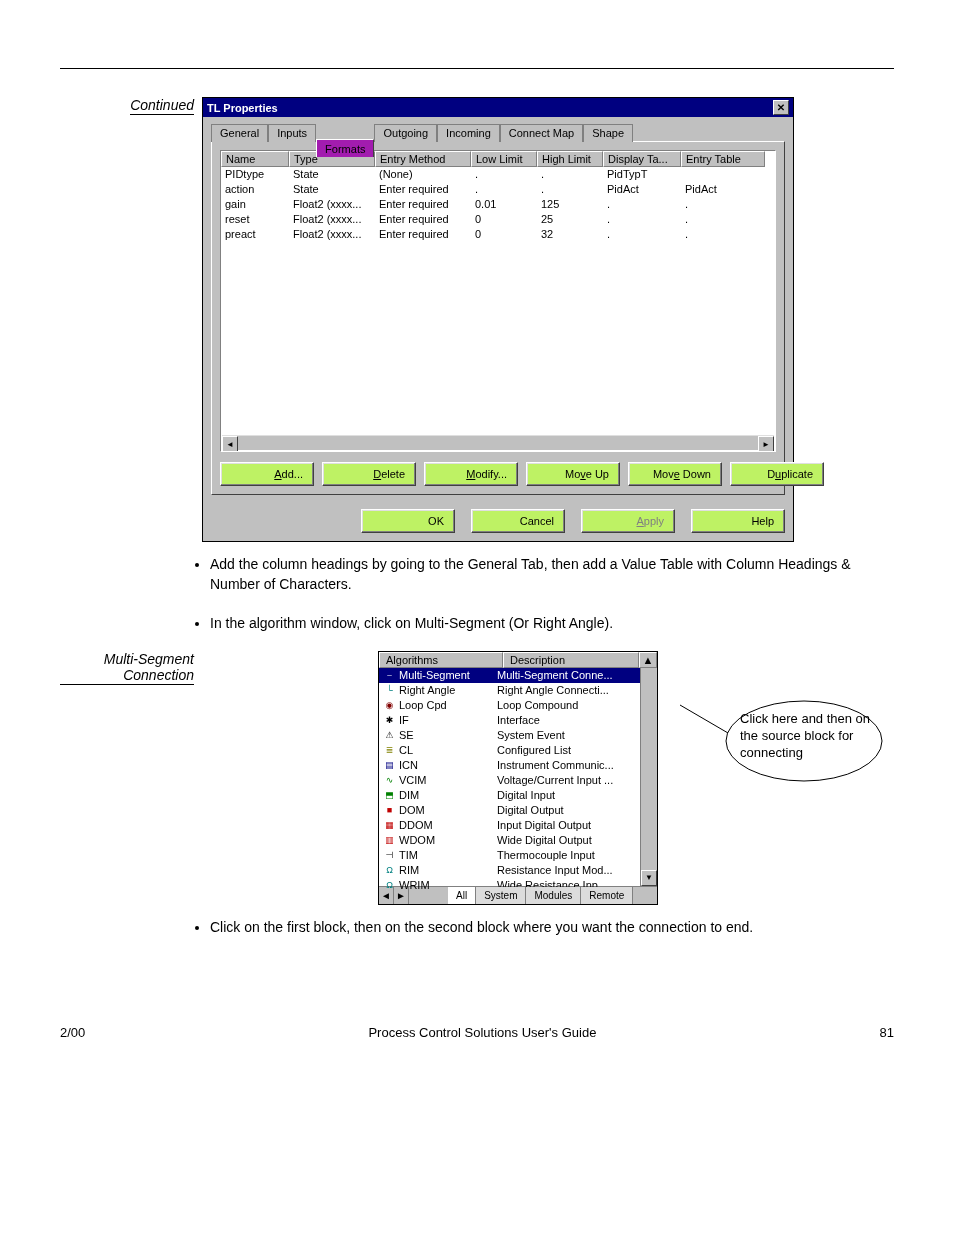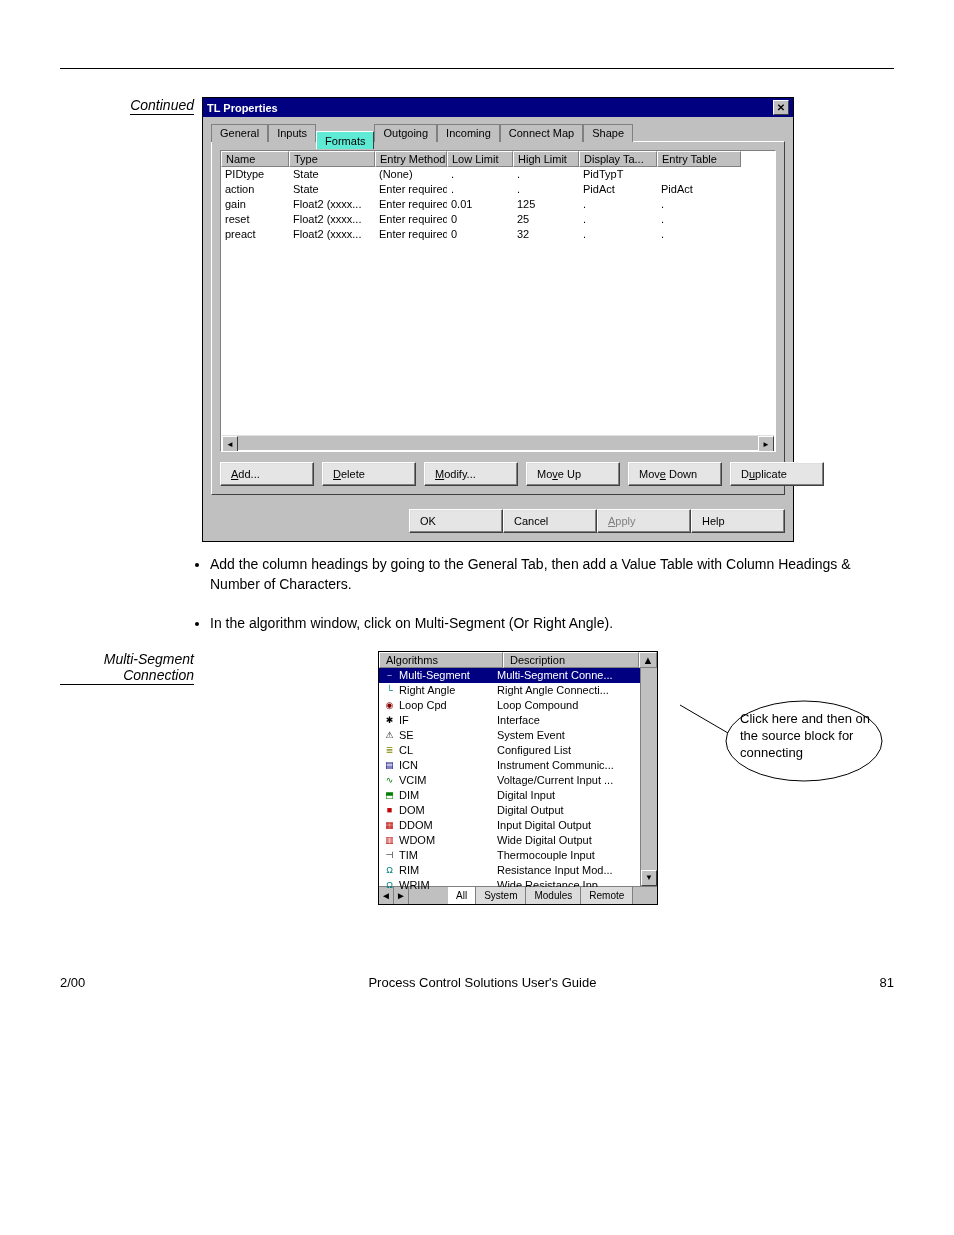--- a/index.html
+++ b/index.html
@@ -75,25 +75,25 @@
   .tab {
     border:1px solid #808080;
     border-bottom:none;
     background:#c0c0c0;
     padding:2px 8px;
     font-size:11px;
     position:relative;
     top:1px;
   }
   .tab.active {
-    background:#5eead4;
+    background:#a21caf;
     border-color:#fff #404040 #c0c0c0 #fff;
     z-index:2;
     font-weight:normal;
-    top:8px;
+    top:16px;
     padding-top:3px;
   }
   .tabpanel {
     margin:0 8px 6px 8px;
     border:1px solid #fff;
     border-right-color:#404040;
     border-bottom-color:#404040;
     background:#c0c0c0;
     padding:8px;
   }
@@ -117,46 +117,46 @@
   }
   .lv-row div {
     padding:0 4px;
     font-size:11px;
     box-sizing:border-box;
     overflow:hidden; white-space:nowrap;
     height:15px; line-height:15px;
   }
   .col-name{width:68px}
   .col-type{width:86px}
-  .col-entry{width:72px}
+  .col-entry{width:96px}
   .col-low{width:66px}
   .col-high{width:66px}
   .col-disp{width:78px}
   .col-etab{width:84px}
   .lv-scroll {
     position:absolute; left:1px; right:1px; bottom:1px;
     height:14px; background:#c0c0c0;
     display:flex; justify-content:space-between;
     border-top:1px solid #dfdfdf;
   }
   .sb-btn{
     width:14px;height:14px;background:#c0c0c0;
     border:1px solid #fff; border-right-color:#404040; border-bottom-color:#404040;
     font-size:8px; display:flex;align-items:center;justify-content:center;color:#000;
   }
   .btnrow { display:flex; gap:8px; margin-top:10px; justify-content:space-between; }
-  .btnrow2 { display:flex; gap:0; justify-content:flex-end; padding:8px; background:#c0c0c0; }
+  .btnrow2 { display:flex; gap:16px; justify-content:flex-end; padding:8px; background:#c0c0c0; }
   .winbtn {
     min-width:72px; height:22px;
-    background:#e5e5e5;
+    background:#bef264;
     border:1px solid #fff;
     border-right-color:#404040; border-bottom-color:#404040;
     box-shadow: inset -1px -1px 0 #808080, inset 1px 1px 0 #dfdfdf;
     font-size:11px;
-    display:flex;align-items:center;justify-content:flex-start;
+    display:flex;align-items:center;justify-content:flex-end;
     padding:0 10px;
   }
   .winbtn .ul { text-decoration: underline; }
   .winbtn.disabled { color:#808080; }
   .bullets { margin: 12px 0 18px 0; padding-left: 8px; font-size:14px; }
   .bullets li { margin-bottom: 18px; line-height:1.45; }
   
   .algo-wrap { display:flex; align-items:flex-start; gap:36px;justify-content:flex-end; }
   .algo {
     width:278px;
@@ -451,20 +451,23 @@
 
         <div class="callout">
           <svg width="200" height="110">
             <ellipse cx="110" cy="48" rx="78" ry="40" fill="none" stroke="#000" stroke-width="1"></ellipse>
             <line x1="34" y1="40" x2="-14" y2="12" stroke="#000" stroke-width="1"></line>
           </svg>
           <div class="callout-text">Click here and then on the source block for connecting</div>
         </div>
       </div>
 
+      <ul class="bullets">
+        <li>Click on the first block, then on the second block where you want the connection to end.</li>
+      </ul>
     </div>
   </div>
 
   <div class="footer">
     <span>2/00</span>
     <span>Process Control Solutions User's Guide</span>
     <span>81</span>
   </div>
 </div>
 

